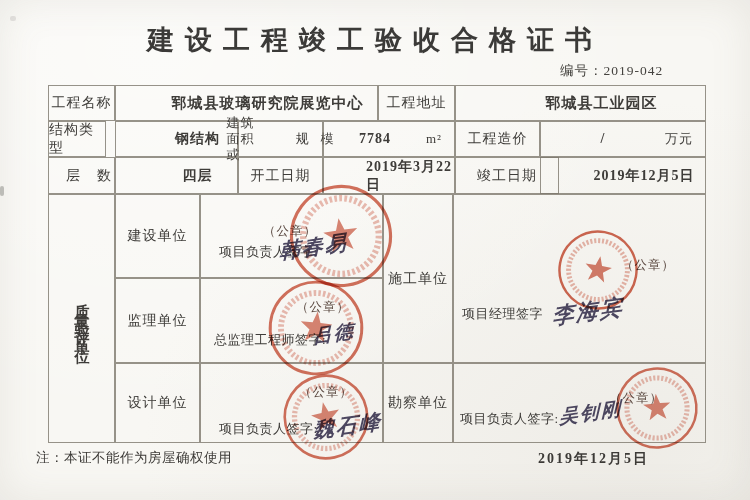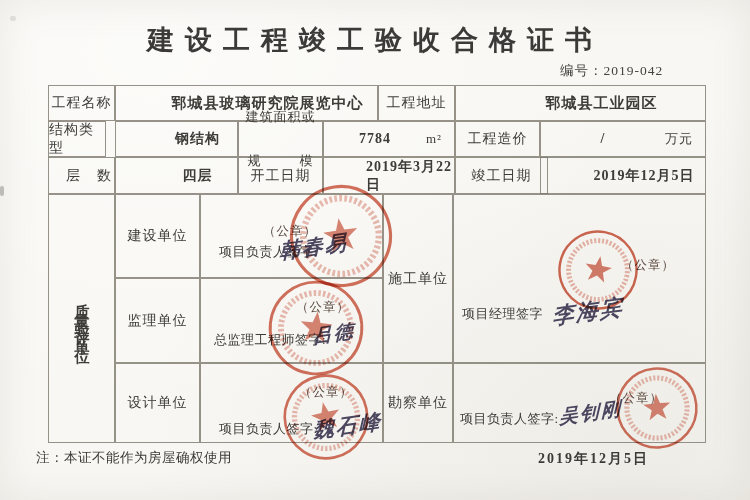--- a/index.html
+++ b/index.html
@@ -26,21 +26,21 @@
     position:absolute;top:62px;left:560px;
     font-size:13.5px;letter-spacing:1px;color:#45433f;
   }
   .cell{
     position:absolute;box-sizing:border-box;
     border:1px solid rgba(125,120,109,.8);
     display:flex;align-items:center;justify-content:center;
     font-size:14px;letter-spacing:1px;color:#3e3c39;
   }
   .v{font-weight:bold;padding-left:42px;}
-  .area-label{display:flex;flex-direction:column;align-items:center;line-height:16px;font-size:13px;gap:28px;}
+  .area-label{display:flex;flex-direction:row;align-items:center;line-height:16px;font-size:13px;gap:28px;}
   .jspread{display:inline-block;text-align:justify;text-align-last:justify;}
   .w46{width:46px;}
   .w66{width:66px;}
   .flexrow{justify-content:flex-start;}
   .flexrow .mid{flex:1;text-align:center;font-weight:bold;letter-spacing:1px;}
   .flexrow .unit{margin-right:12px;font-weight:normal;font-size:13px;}
   .vertical-head{
     writing-mode:vertical-rl;text-orientation:upright;
     font-size:15px;font-weight:bold;letter-spacing:9px;color:#3e3c39;
   }
@@ -93,21 +93,21 @@
     <span class="mid">/</span>
     <span class="unit">万元</span>
   </div>
 
   <div class="cell" style="left:48px;top:157px;width:67px;height:37px;padding-left:15px;">
     <span class="jspread w46">层数</span>
   </div>
   <div class="cell" style="left:238px;top:157px;width:85px;height:37px;">开工日期</div>
   <div class="cell v" style="left:115px;top:157px;width:123px;height:37px;">四层</div>
   <div class="cell v" style="left:323px;top:157px;width:132px;height:37px;">2019年3月22日</div>
-  <div class="cell" style="left:455px;top:157px;width:93px;height:37px;">竣工日期</div>
+  <div class="cell" style="left:455px;top:157px;width:104px;height:37px;">竣工日期</div>
   <div class="cell v" style="left:540px;top:157px;width:166px;height:37px;">2019年12月5日</div>
 
   <div class="cell" style="left:48px;top:194px;width:67px;height:249px;">
     <span class="vertical-head">质量验评单位</span>
   </div>
 
   <div class="cell" style="left:115px;top:194px;width:85px;height:84px;">建设单位</div>
   <div class="sig-cell" style="left:200px;top:194px;width:183px;height:84px;">
     <span class="seal-hint" style="left:62px;top:28px;">（公章）</span>
     <span class="sign-label" style="left:18px;top:48px;">项目负责人签字:</span>

